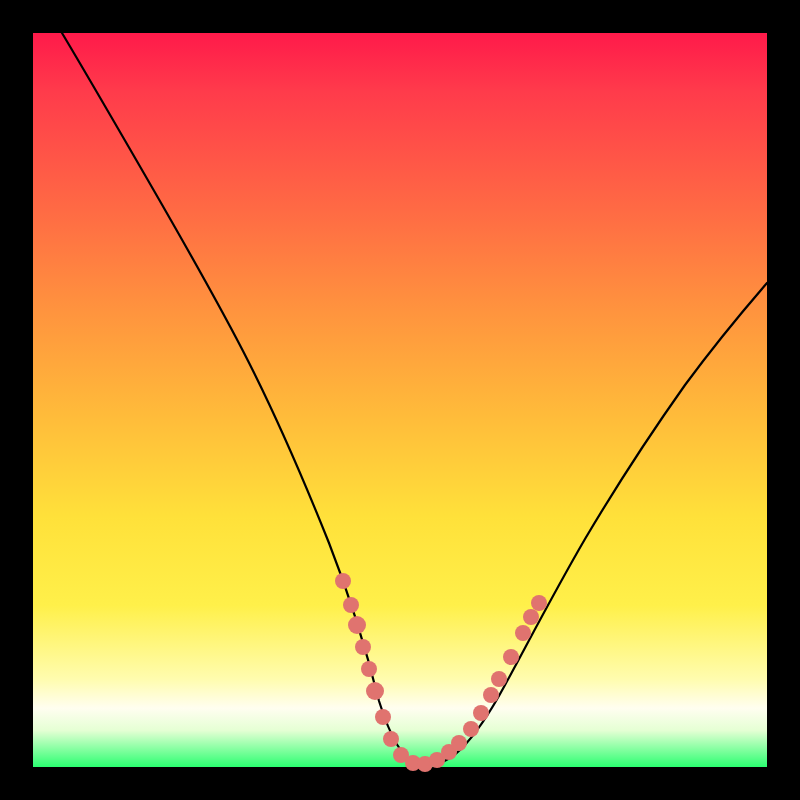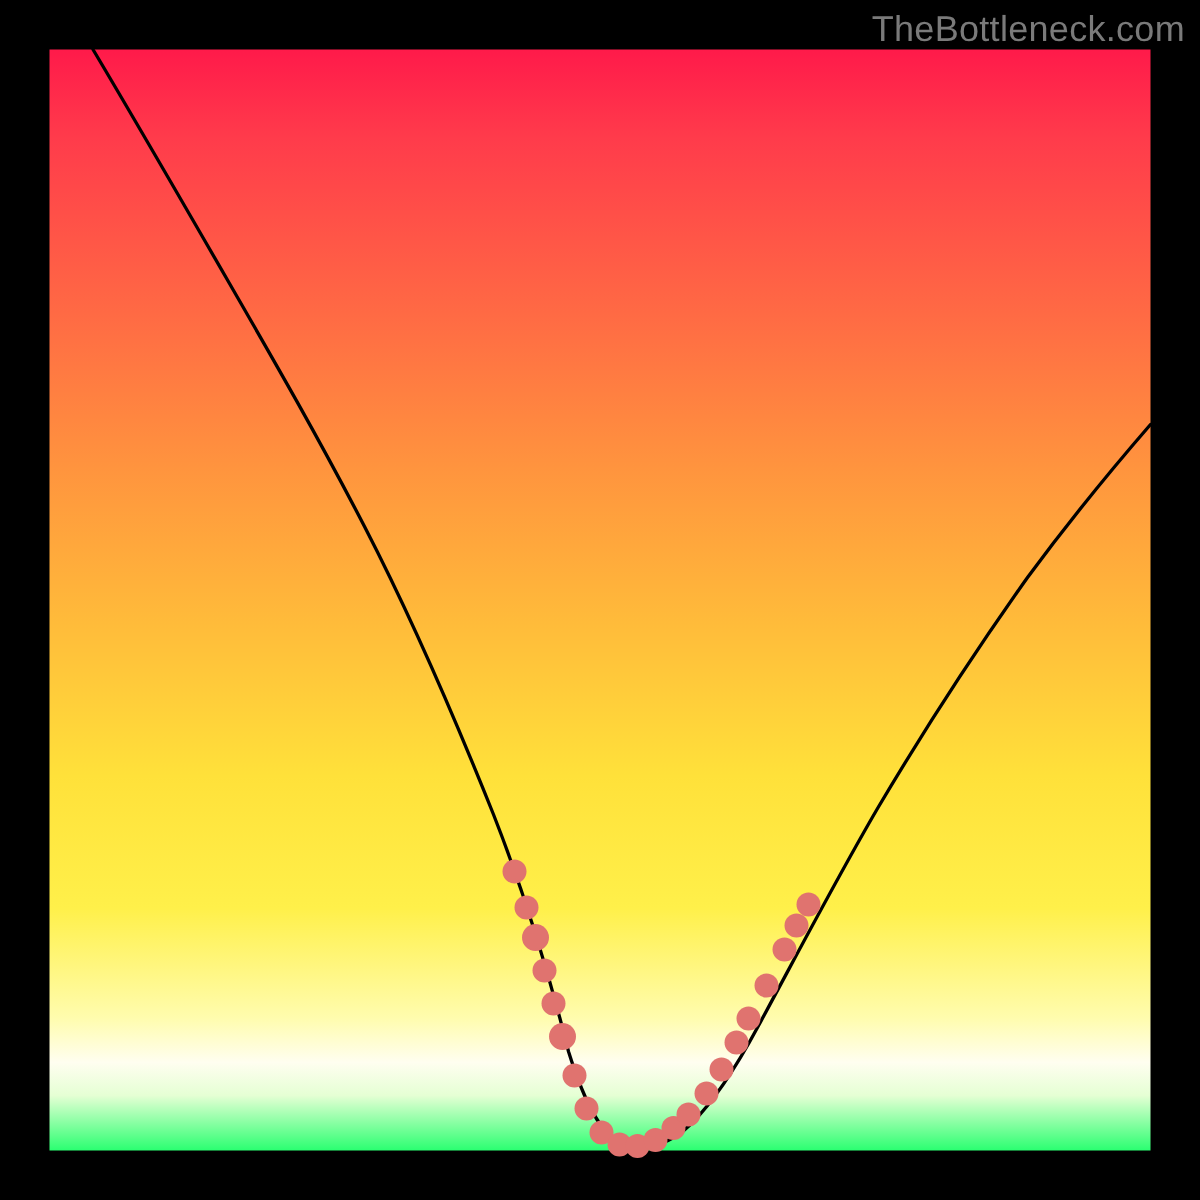--- a/index.html
+++ b/index.html
@@ -113,15 +113,14 @@
         <circle class="dot" cx="466" cy="646" r="8"></circle>
         <circle class="dot" cx="478" cy="624" r="8"></circle>
         <circle class="dot" cx="490" cy="600" r="8"></circle>
         <circle class="dot" cx="498" cy="584" r="8"></circle>
         <circle class="dot" cx="506" cy="570" r="8"></circle>
       </g>
     </svg>
 
   </div>
 
-  <div class="watermark">TheBottleneck.com</div>
 
 </div>
 
 </body></html>

